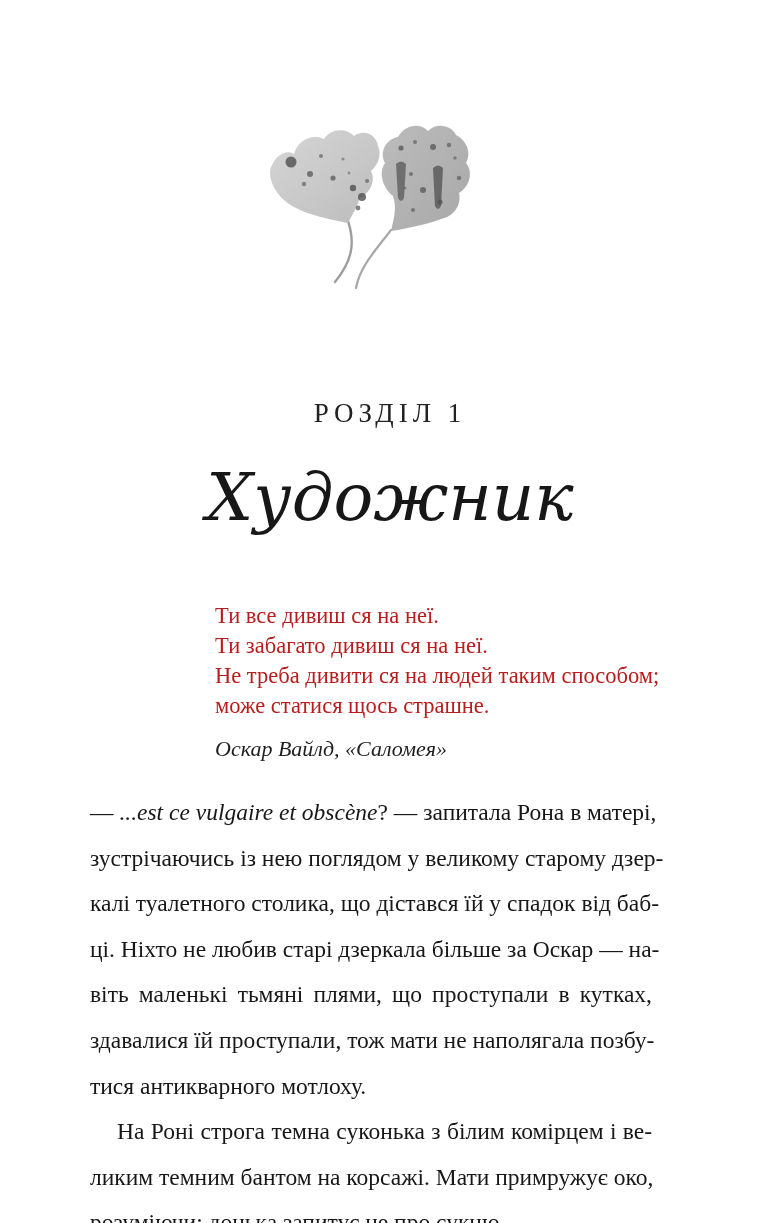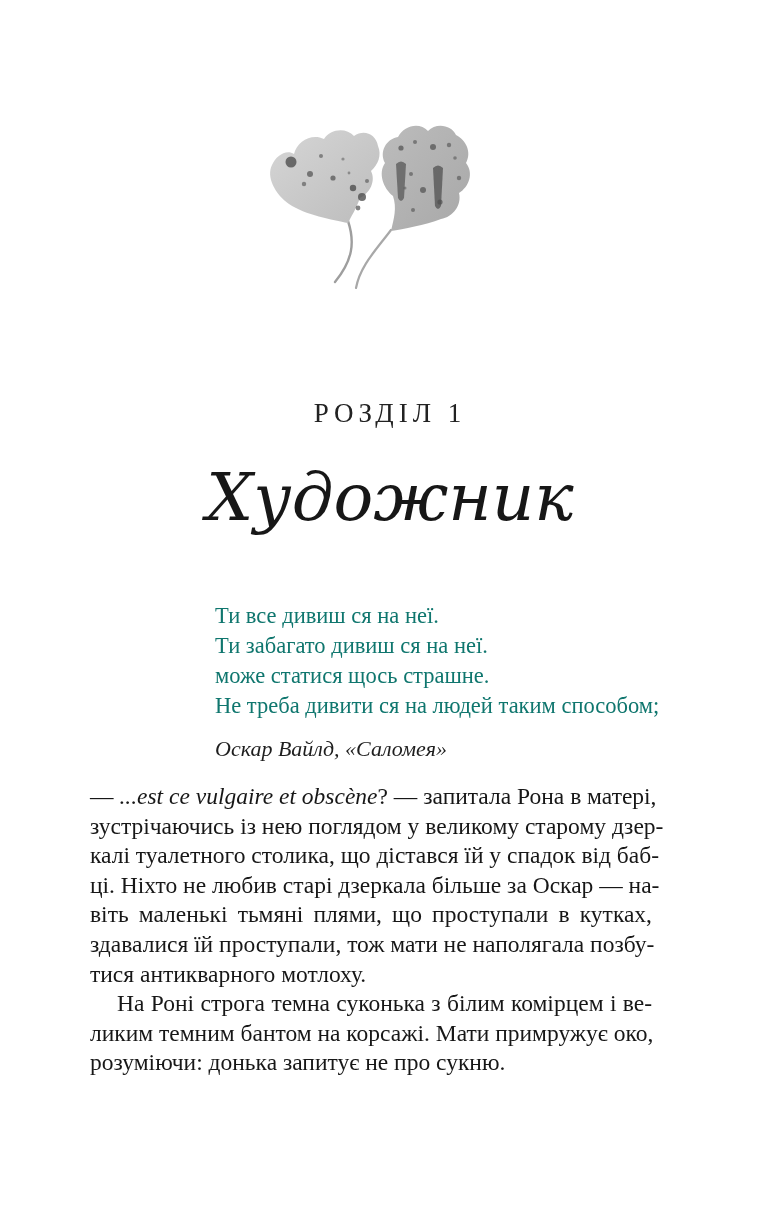--- a/index.html
+++ b/index.html
@@ -39,21 +39,21 @@
     color: #171717;
   }
 
   .epigraph {
     position: absolute;
     left: 215px; top: 601px;
     width: 450px;
     font-size: 22.5px;
     line-height: 30px;
     white-space: nowrap;
-    color: #0f766e;
+    color: #b91c1c;
   }
   .attribution {
     position: absolute;
     left: 215px; top: 736px;
     width: 437px;
     text-align: left;
     font-style: italic;
     font-size: 22px;
     color: #1e1e1e;
   }
@@ -62,20 +62,21 @@
     position: absolute;
     left: 90px; top: 782px;
     width: 562px;
     font-size: 23.5px;
     line-height: 29.6px;
     color: #171717;
   }
   .line {
     white-space: nowrap;
     text-align: justify;
+    margin-top: 16px;
   }
   .line.just { text-align-last: justify; }
   .line.indent { text-indent: 27px; }
   .it { font-style: italic; }
 </style>
 </head>
 <body>
 
 <div class="page">
 
@@ -127,22 +128,22 @@
     </g>
   </svg>
 
   <div class="chapter-label">РОЗДІЛ 1</div>
 
   <div class="chapter-title">Художник</div>
 
   <div class="epigraph">
     <div class="ep-line">Ти все дивиш ся на неї.</div>
     <div class="ep-line">Ти забагато дивиш ся на неї.</div>
+    <div class="ep-line">Не треба дивити ся на людей таким способом;</div>
     <div class="ep-line">може статися щось страшне.</div>
-    <div class="ep-line">Не треба дивити ся на людей таким способом;</div>
   </div>
 
   <div class="attribution">Оскар Вайлд, «Саломея»</div>
 
   <div class="body-text">
     <div class="line just"><span>— </span><span class="it">...est ce vulgaire et obscène</span><span>? — запитала Рона в матері,</span></div>
     <div class="line just">зустрічаючись із нею поглядом у великому старому дзер-</div>
     <div class="line just">калі туалетного столика, що дістався їй у спадок від баб-</div>
     <div class="line just">ці. Ніхто не любив старі дзеркала більше за Оскар — на-</div>
     <div class="line just">віть маленькі тьмяні плями, що проступали в кутках,</div>

